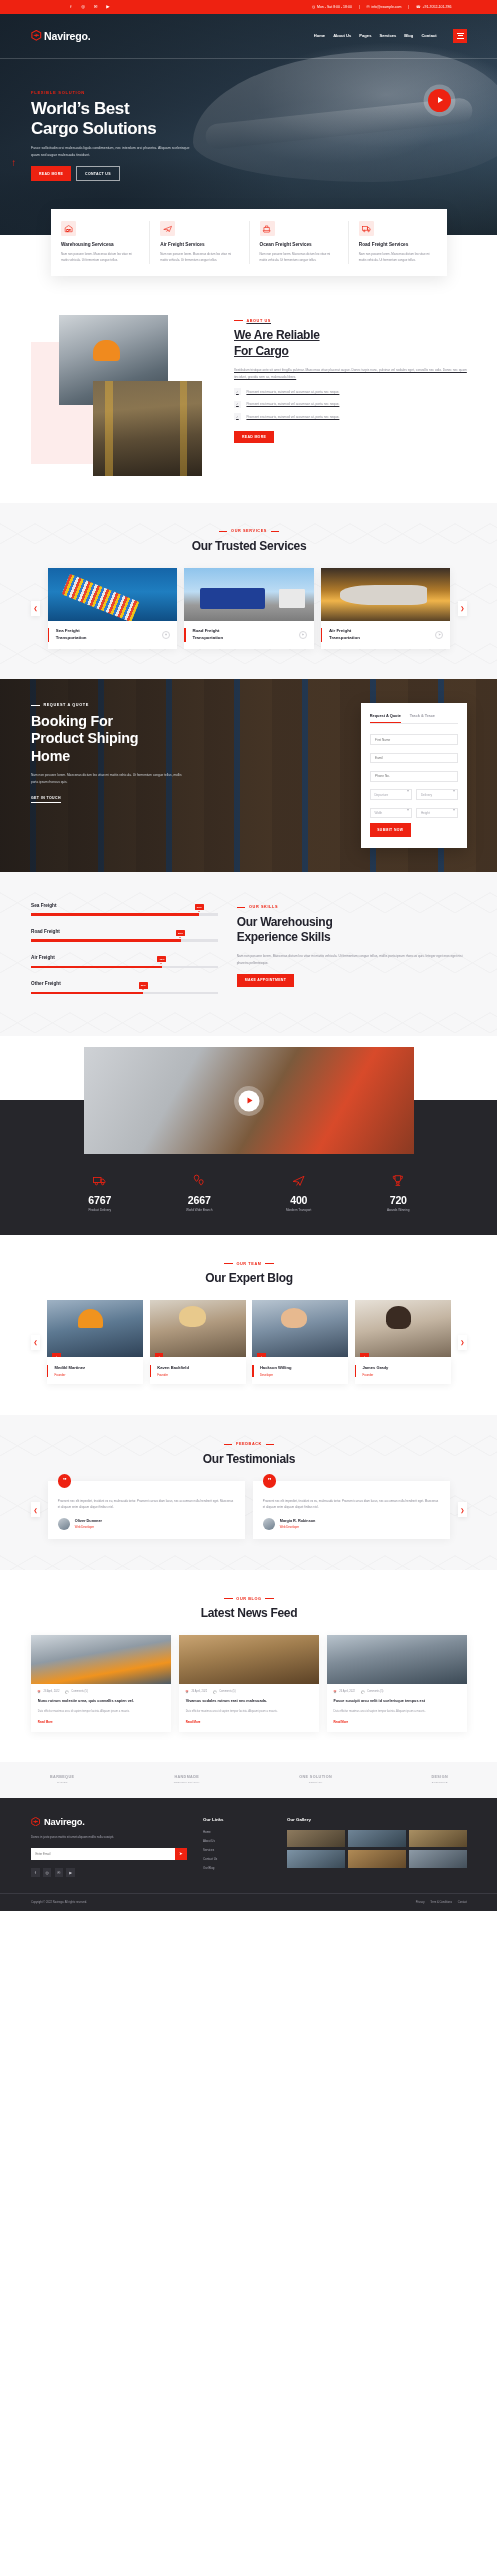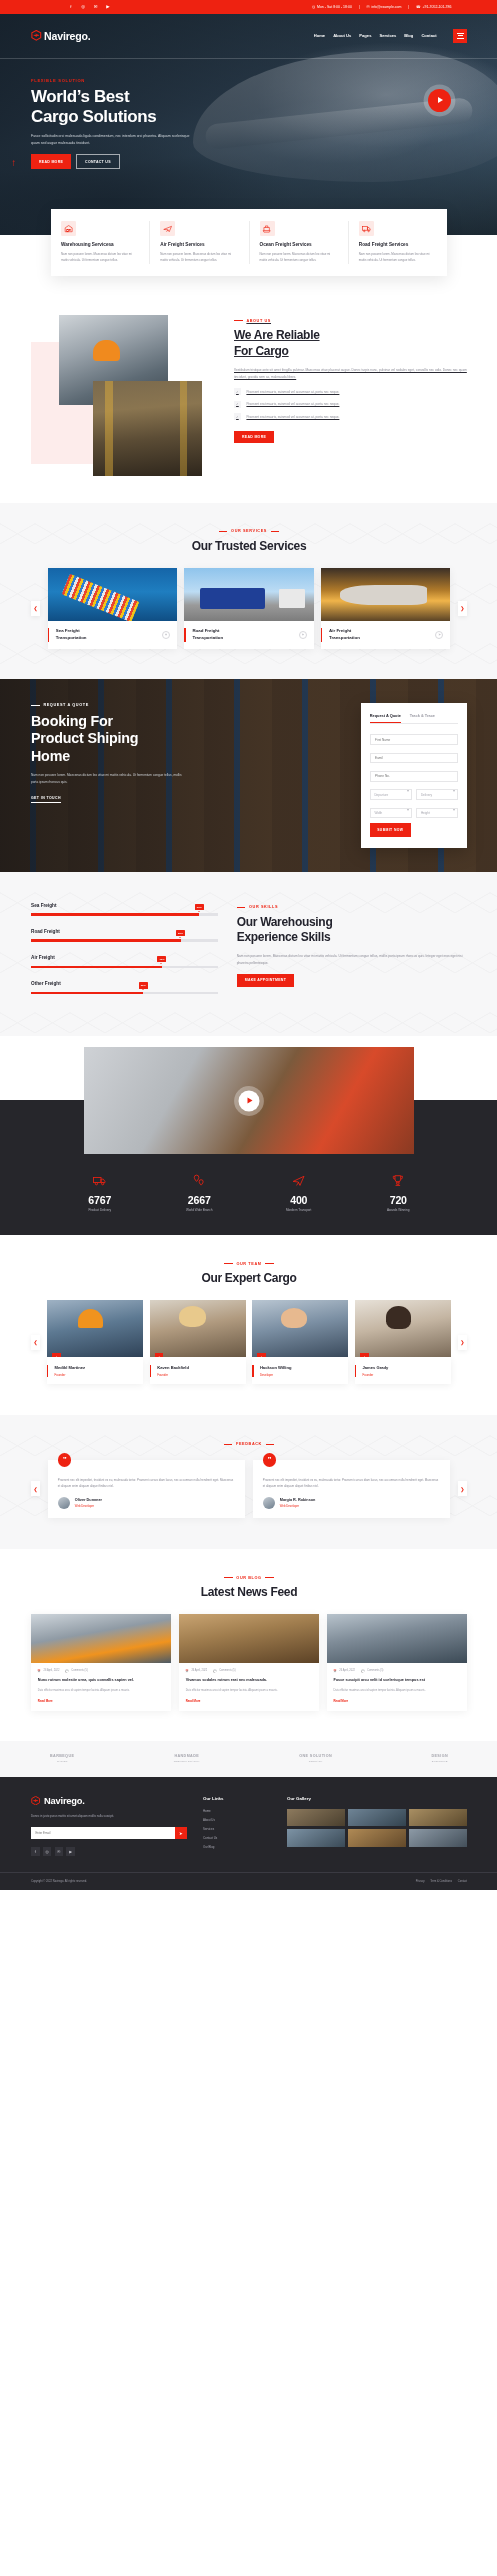--- a/index.html
+++ b/index.html
@@ -38,21 +38,21 @@
   .logo-mark{width:10.6px;height:10.6px;position:relative;}
   .logo-mark svg{display:block;}
   .logo-text{color:#fff;font-size:10.6px;font-weight:bold;letter-spacing:-0.2px;}
   .mainnav{margin-left:auto;display:flex;align-items:center;gap:8px;}
   .mainnav a{color:#fff;font-size:4.1px;font-weight:bold;text-decoration:none;}
   .burger{margin-left:8.7px;width:13.7px;height:13.7px;background:#ee2211;display:flex;flex-direction:column;justify-content:center;align-items:center;gap:1.6px;}
   .burger i{display:block;width:6.8px;height:0.9px;background:#fff;}
   .burger i:nth-child(2){width:5px;}
   .navline{position:absolute;left:0;right:0;top:44px;height:0.6px;background:rgba(255,255,255,.18);z-index:4;}
 
-  .hero-body{position:relative;z-index:5;width:436px;margin:0 auto;padding-top:20px;}
+  .hero-body{position:relative;z-index:5;width:436px;margin:12px auto;padding-top:20px;}
   .hero-kicker{color:#ee2211;font-size:4.1px;font-weight:bold;letter-spacing:0.7px;margin-bottom:4.4px;}
   .hero-title{color:#fff;font-size:17px;line-height:1.18;font-weight:bold;letter-spacing:-0.4px;}
   .hero-desc{color:#d2d8de;font-size:3.5px;line-height:1.95;margin-top:5.6px;max-width:168px;}
   .hero-btns{margin-top:8px;display:flex;gap:5px;}
   .btn-red{background:#ee2211;color:#fff;font-size:3.5px;font-weight:bold;letter-spacing:0.3px;padding:4.4px 8px;border:none;cursor:pointer;}
   .btn-ghost{background:transparent;color:#fff;font-size:3.5px;font-weight:bold;letter-spacing:0.3px;padding:4.4px 8px;border:0.6px solid rgba(255,255,255,.6);cursor:pointer;}
   .play-btn{position:absolute;right:47px;top:75px;width:23px;height:23px;border-radius:50%;background:#ee2211;
      display:flex;align-items:center;justify-content:center;box-shadow:0 0 0 4.4px rgba(255,255,255,.22);z-index:6;cursor:pointer;}
   .play-btn:after{content:"";border-left:5.6px solid #fff;border-top:3.7px solid transparent;border-bottom:3.7px solid transparent;margin-left:1.9px;}
   .hero-arrow{position:absolute;left:11.2px;top:143px;color:#ee2211;font-size:10px;z-index:6;}
@@ -591,21 +591,21 @@
         </div>
         <div class="cnt-num">720</div>
         <div class="cnt-lab">Awards Winning</div>
       </div>
     </div>
   </div>
 
   <div class="team">
     <div class="sec-head">
       <div class="kicker center">OUR TEAM</div>
-      <div class="sec-title">Our Expert Cargo</div>
+      <div class="sec-title">Our Expert Blog</div>
     </div>
     <div class="team-row">
       <div class="nav-sq">❮</div>
       <div class="tm">
         <div class="tm-img a">
             <div class="tm-plus">+</div>
           </div>
         <div class="tm-info">
           <div class="tm-name">Medikl Martinez</div>
           <div class="tm-role">Founder</div>
@@ -639,20 +639,21 @@
         </div>
       </div>
       <div class="nav-sq">❯</div>
     </div>
   </div>
 
   <div class="testi">
     <div class="hexbg"></div>
     <div class="sec-head">
       <div class="kicker center">FEEDBACK</div>
+      <div class="sec-title">Our Testimonials</div>
     </div>
     <div class="testi-row">
       <div class="nav-sq">❮</div>
       <div class="tcard">
         <div class="tquote">”</div>
         <p class="tbody">Praesent nec elit imperdiet, tincidunt ex eu, malesuada tortor. Praesent cursus diam lacus, nec accumsan nulla hendrerit eget. Maecenas et aliquam enim aliquam aliquet finibus nisl.</p>
         <div class="tfoot">
           <div class="tavatar"></div>
           <div>
             <div class="tname">Oliver Dummer</div>

